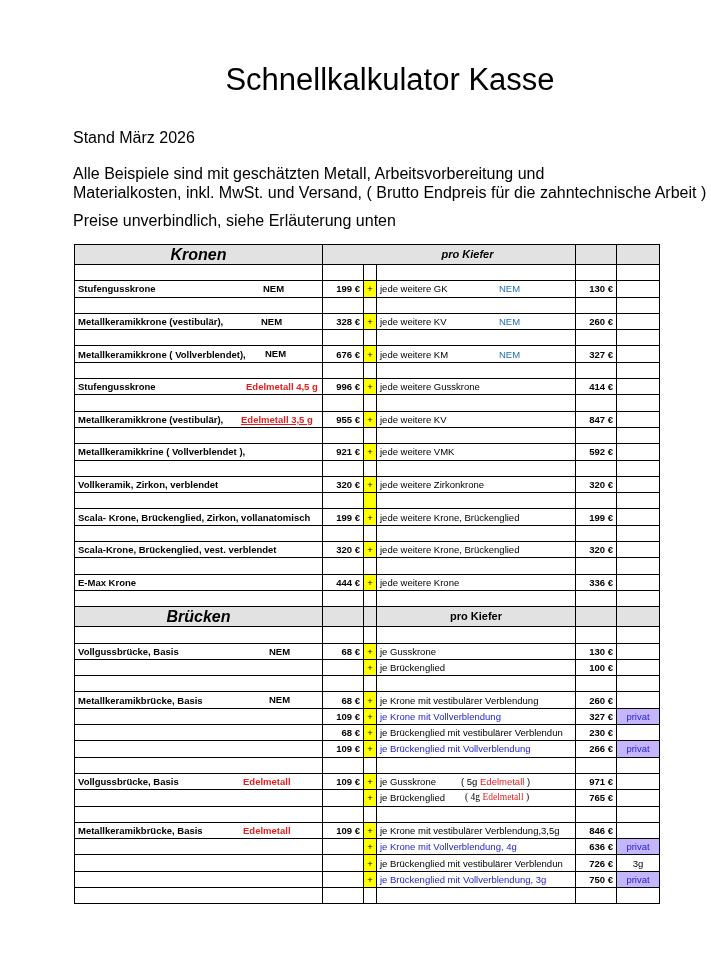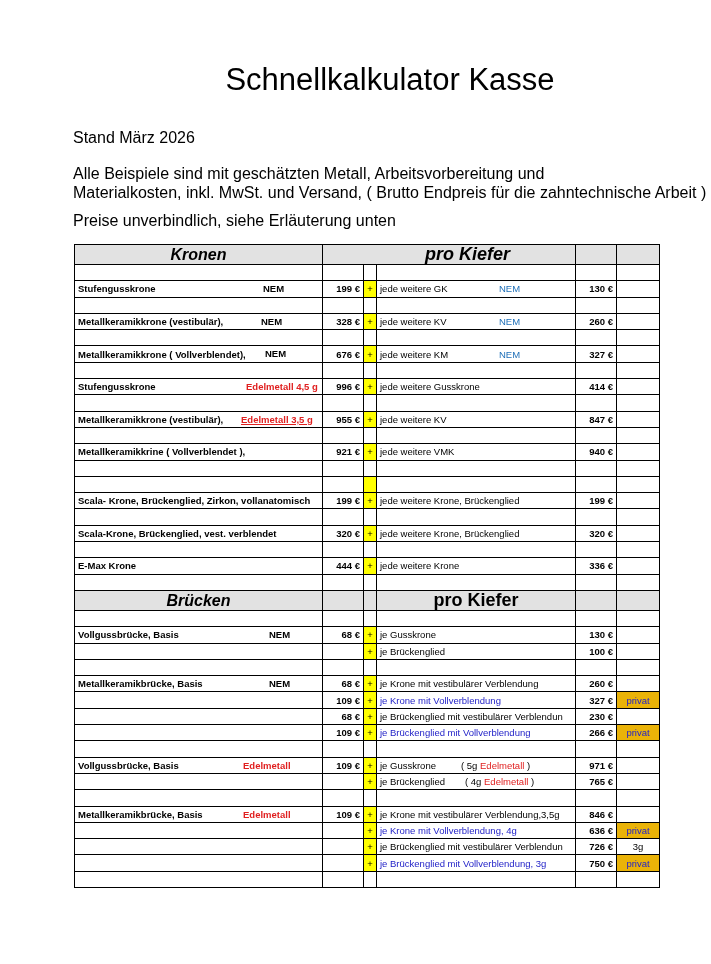--- a/index.html
+++ b/index.html
@@ -9,36 +9,36 @@
            font-size:31px; font-weight:normal; }
   .para { position:absolute; left:73px; font-size:16px; }
   table.calc { position:absolute; left:74px; top:244px; border-collapse:collapse;
                table-layout:fixed; font-size:9.5px; }
   table.calc td { border:1px solid #000; padding:0 3px; height:15.3px; white-space:nowrap;
                   overflow:hidden; line-height:15px; vertical-align:middle; }
   table.calc tr.hdr td { background:#e2e2e2; height:19px; }
   col.c1 { width:248px; } col.c2 { width:41px; } col.c3 { width:13px; }
   col.c4 { width:199px; } col.c5 { width:41px; } col.c6 { width:43px; }
   .hdr-left { text-align:center; font-weight:bold; font-style:italic; font-size:16px; }
-  .hdr-right { text-align:center; font-weight:bold; font-size:18px; }
+  .hdr-right { text-align:center; font-weight:bold; font-size:11px; }
   .hdr-right.it { font-style:italic; }
   .name { font-weight:bold; position:relative; }
   .tag { position:absolute; top:0; font-weight:bold; }
   .tag.nem { color:#000; }
   .tag.em { color:#e02020; }
   .price { text-align:right; font-weight:bold; }
   td.plus { background:#ffff00; text-align:center; padding:0 !important; }
   td.plus.empty { background:#fff; }
   td.plus.yel { background:#ffff00; }
   .desc { position:relative; }
   .desc.blue { color:#2323c8; }
   .desc .nemtag { position:absolute; left:122px; color:#1e6fb8; }
   .desc .emtag { color:#e02020; }
   .note { text-align:center; }
-  .note.privat { background:#eab308; color:#2323c8; }
+  .note.privat { background:#c4b5fd; color:#2323c8; }
 </style>
 </head>
 <body>
 
 <div class="title">Schnellkalkulator Kasse</div>
 <div class="para" style="top:129px">Stand März 2026</div>
 <div class="para" style="top:165px">Alle Beispiele sind mit geschätzten Metall, Arbeitsvorbereitung und</div>
 <div class="para" style="top:184px">Materialkosten, inkl. MwSt. und Versand, ( Brutto Endpreis für die zahntechnische Arbeit )</div>
 <div class="para" style="top:212px">Preise unverbindlich, siehe Erläuterung unten</div>
 
@@ -144,30 +144,38 @@
         <td class="plus empty"></td>
         <td></td>
         <td></td>
         <td></td>
       </tr>
       <tr>
         <td class="name"><span>Metallkeramikkrine ( Vollverblendet ),</span><span class="tag em" style="left: 181px; margin-top: 33px;">Edelmetall 3g</span></td>
         <td class="price">921 €</td>
         <td class="plus">+</td>
         <td class="desc"><span>jede weitere VMK</span></td>
-        <td class="price">940 €</td>
-        <td class="note"></td>
-      </tr>
-      <tr>
-        <td></td>
-        <td></td>
-        <td class="plus empty"></td>
-        <td></td>
-        <td></td>
-        <td></td>
+        <td class="price">592 €</td>
+        <td class="note"></td>
+      </tr>
+      <tr>
+        <td></td>
+        <td></td>
+        <td class="plus empty"></td>
+        <td></td>
+        <td></td>
+        <td></td>
+      </tr>
+      <tr>
+        <td class="name"><span>Vollkeramik, Zirkon, verblendet</span></td>
+        <td class="price">320 €</td>
+        <td class="plus">+</td>
+        <td class="desc"><span>jede weitere Zirkonkrone</span></td>
+        <td class="price">320 €</td>
+        <td class="note"></td>
       </tr>
       <tr>
         <td></td>
         <td></td>
         <td class="plus yel"></td>
         <td></td>
         <td></td>
         <td></td>
       </tr>
       <tr>
@@ -303,21 +311,21 @@
         <td class="price">109 €</td>
         <td class="plus">+</td>
         <td class="desc"><span>je Gusskrone</span><span style="position: absolute; left: 84px;">( 5g <span class="emtag">Edelmetall</span> )</span></td>
         <td class="price">971 €</td>
         <td class="note"></td>
       </tr>
       <tr>
         <td></td>
         <td class="price"></td>
         <td class="plus">+</td>
-        <td class="desc"><span>je Brückenglied</span><span style="position: absolute; left: 88px;">( 4g <span class="emtag">Edelmetall</span> )</span></td>
+        <td class="desc"><span>je Brückenglied</span><span style="position: absolute; left: 88px; font-family: Liberation Serif, serif;">( 4g <span class="emtag">Edelmetall</span> )</span></td>
         <td class="price">765 €</td>
         <td class="note"></td>
       </tr>
       <tr>
         <td></td>
         <td></td>
         <td class="plus empty"></td>
         <td></td>
         <td></td>
         <td></td>

